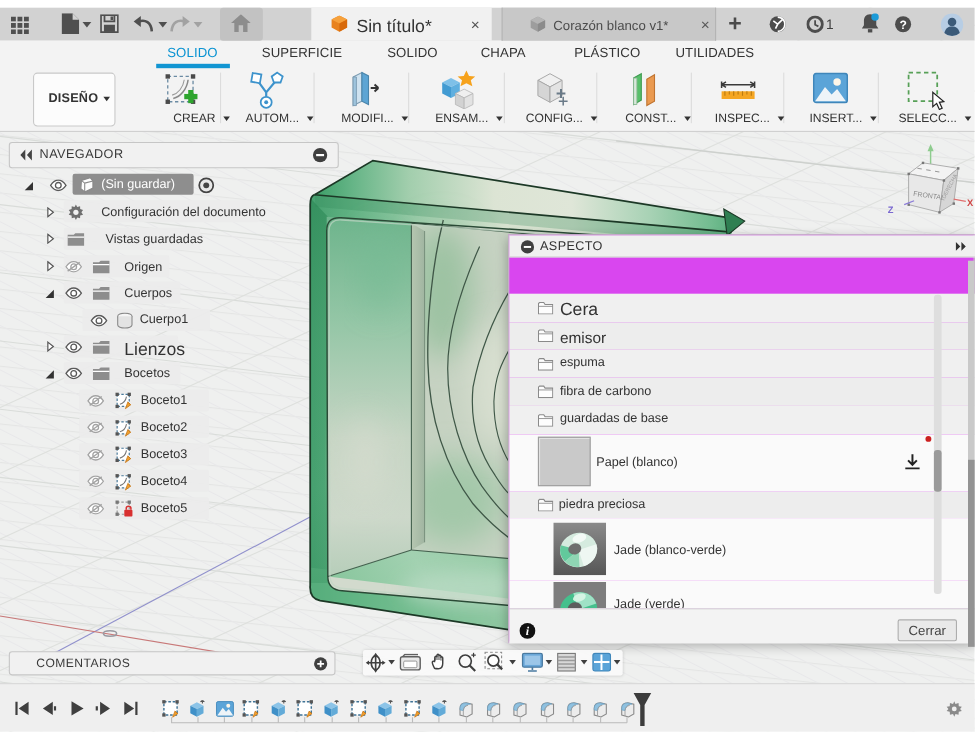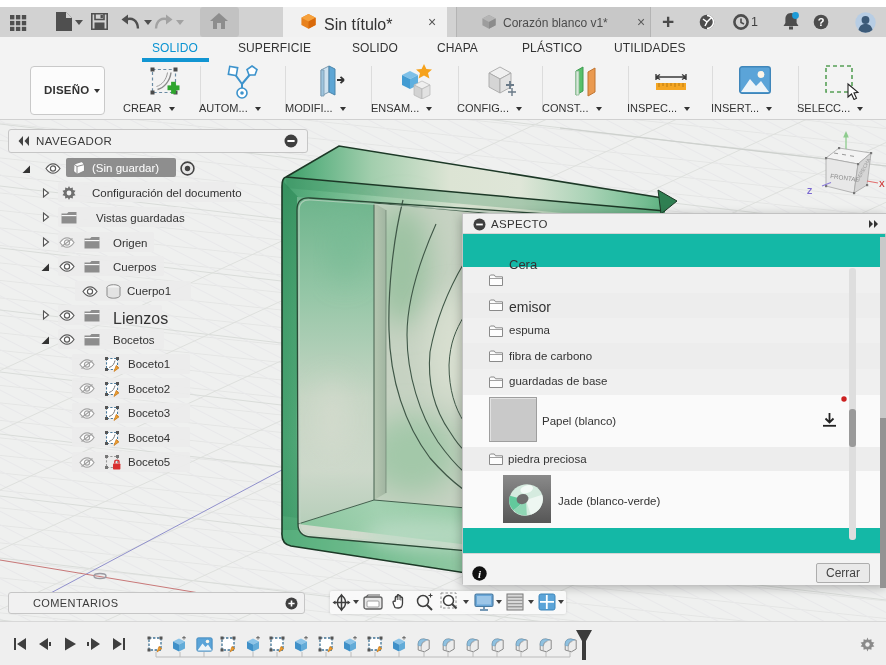--- a/index.html
+++ b/index.html
@@ -1,20 +1,20 @@
 <!DOCTYPE html>
 <html><head><meta charset="utf-8"><style>
 *{margin:0;padding:0;box-sizing:border-box}
 html,body{width:886px;height:665px;overflow:hidden;font-family:"Liberation Sans",sans-serif;background:#fff}
 .ab{position:absolute}
 #vp{position:absolute;left:0;top:0}
 .txt{position:absolute;font-size:11px;color:#333;white-space:nowrap}
 .caret{display:inline-block;width:0;height:0;border-left:3.5px solid transparent;border-right:3.5px solid transparent;border-top:4px solid #333;vertical-align:middle;margin-left:4px}
 .sep{position:absolute;width:1px;background:#dcdcdc;top:66px;height:46px}
-.grp{position:absolute;top:62px;width:86px;height:56px;text-align:left}
+.grp{position:absolute;top:62px;width:86px;height:56px;text-align:right}
 .grp .lbl{position:absolute;bottom:4px;width:100%;font-size:11px;color:#333;white-space:nowrap}
 .tabtxt{position:absolute;top:41px;font-size:12px;color:#333;letter-spacing:.1px}
 .rowbg{background:rgba(236,236,236,.92);border-radius:2px}
 </style></head>
 <body>
 <svg id="vp" width="886" height="665" viewBox="0 0 886 665">
 <defs>
 <linearGradient id="gTop" x1="286" y1="0" x2="676" y2="0" gradientUnits="userSpaceOnUse">
 <stop offset="0" stop-color="#3d9e68"></stop>
         <stop offset="0.09" stop-color="#66b587"></stop>
@@ -575,35 +575,35 @@
 <div class="ab rowbg" style="left:72px;top:452px;width:118px;height:20px"></div>
 <svg class="ab" style="left:79px;top:457px" width="16" height="11">
         <use href="#eyec"></use>
       </svg>
 <svg class="ab" style="left:104px;top:454px" width="17" height="17">
         <use href="#skic5"></use>
       </svg>
 <div class="ab txt" style="left:128px;top:456px;font-size:11.5px">Boceto5</div>
 </div>
 
-<div id="dlg" class="ab" style="left:462px;top:213px;width:424px;height:371px;background:#14b8a6;border:1px solid #c2c2c2;box-shadow:0 3px 10px rgba(0,0,0,.3)">
+<div id="dlg" class="ab" style="left:462px;top:213px;width:424px;height:371px;background:#d946ef;border:1px solid #c2c2c2;box-shadow:0 3px 10px rgba(0,0,0,.3)">
 <div class="ab" style="left:0;top:0;width:424px;height:20px;background:#f0f0f0;border-bottom:1px solid #d5d5d5"></div>
 <svg class="ab" style="left:10px;top:4px" width="13" height="13">
         <circle cx="6.5" cy="6.5" r="6" fill="#3f3f3f"></circle>
         <rect x="3.2" y="5.6" width="6.6" height="1.8" fill="#fff"></rect>
       </svg>
 <div class="ab txt" style="left:28px;top:4px;font-size:11.5px;letter-spacing:.3px">ASPECTO</div>
 <svg class="ab" style="left:405px;top:5px" width="12" height="10">
         <path d="M1,1 L5,5 L1,9 Z M6,1 L10,5 L6,9 Z" fill="#333"></path>
       </svg>
 <div class="ab" style="left:0;top:53px;width:424px;height:26px;background:#f0f0f0"></div>
 <svg class="ab" style="left:26px;top:60px" width="14" height="12">
         <use href="#foldo"></use>
       </svg>
-<div class="ab txt" style="left:46px;top:43px;font-size:13px">Cera</div>
+<div class="ab txt" style="left:46px;top:59px;font-size:16px">Cera</div>
 <div class="ab" style="left:0;top:79px;width:424px;height:25px;background:#ededed"></div>
 <svg class="ab" style="left:26px;top:85px" width="14" height="12">
         <use href="#foldo"></use>
       </svg>
 <div class="ab txt" style="left:46px;top:85px;font-size:14px">emisor</div>
 <div class="ab" style="left:0;top:104px;width:424px;height:25px;background:#f0f0f0"></div>
 <svg class="ab" style="left:26px;top:111px" width="14" height="12">
         <use href="#foldo"></use>
       </svg>
 <div class="ab txt" style="left:46px;top:110px;font-size:11.5px">espuma</div>
@@ -644,20 +644,32 @@
         <g transform="rotate(-18 23 25)">
           <ellipse cx="23" cy="25" rx="17" ry="15.5" fill="#d5ebdf"></ellipse>
           <path d="M9,16 A17,15.5 0 0,0 8,31 L23,25 Z" fill="#62c99c"></path>
           <path d="M8,31 A17,15.5 0 0,0 19,40 L23,25 Z" fill="#8fd6b4"></path>
           <path d="M23,40.5 A17,15.5 0 0,0 40,25 L23,25 Z" fill="#eef7f2"></path>
           <ellipse cx="20" cy="23" rx="6" ry="5" fill="#6e6e6e"></ellipse>
           <ellipse cx="27" cy="15" rx="6.5" ry="3.8" fill="#f4fbf7" opacity="0.95"></ellipse>
         </g>
       </svg>
 <div class="ab txt" style="left:95px;top:281px;font-size:11.5px">Jade (blanco-verde)</div>
+<div class="ab" style="left:0;top:314px;width:424px;height:25px;background:#fafafa;overflow:hidden">
+<svg class="ab" style="left:40px;top:1px" width="48" height="48">
+          <rect width="48" height="48" fill="#7d7d7d"></rect>
+          <g transform="rotate(-18 23 25)">
+            <ellipse cx="23" cy="25" rx="17" ry="15.5" fill="#45c08d"></ellipse>
+            <path d="M23,9.5 A17,15.5 0 0,1 40,25 L23,25 Z" fill="#9fe2c6"></path>
+            <ellipse cx="20" cy="23" rx="6.5" ry="5.5" fill="#5e5e5e"></ellipse>
+            <ellipse cx="27" cy="15" rx="6" ry="3.5" fill="#d8f4e6" opacity="0.95"></ellipse>
+          </g>
+        </svg>
+<div class="ab txt" style="left:95px;top:16px;font-size:11.5px">Jade (verde)</div>
+</div>
 <div class="ab" style="left:0;top:339px;width:424px;height:32px;background:#f3f3f3;border-top:1px solid #d5d5d5"></div>
 <svg class="ab" style="left:9px;top:352px" width="15" height="15">
         <circle cx="7.5" cy="7.5" r="7.2" fill="#111"></circle>
         <text x="7.5" y="11.5" text-anchor="middle" font-size="11" font-weight="bold" font-style="italic" fill="#fff" font-family="Liberation Serif,serif">i</text>
       </svg>
 <div class="ab" style="left:353px;top:349px;width:54px;height:20px;background:#e9e9e9;border:1px solid #adadad;border-radius:2px;text-align:center;font-size:12px;color:#444;line-height:18px">Cerrar</div>
 <div class="ab" style="left:386px;top:54px;width:7px;height:272px;background:#dedede;border-radius:3px"></div>
 <div class="ab" style="left:386px;top:195px;width:7px;height:38px;background:#9a9a9a;border-radius:3px"></div>
 <div class="ab" style="left:417px;top:23px;width:6px;height:351px;background:#c9c9c9"></div>
 <div class="ab" style="left:417px;top:204px;width:6px;height:170px;background:#939393"></div>

